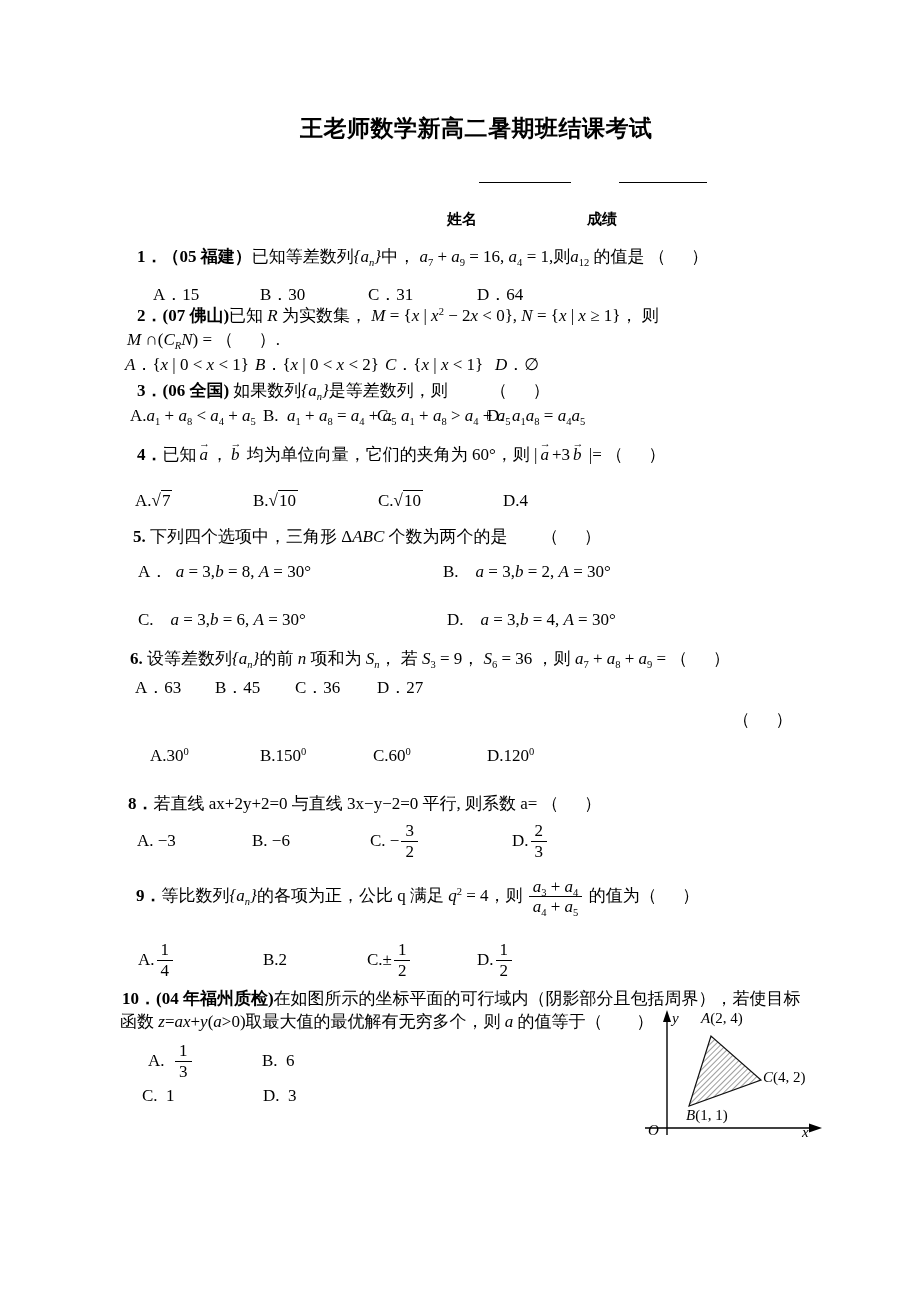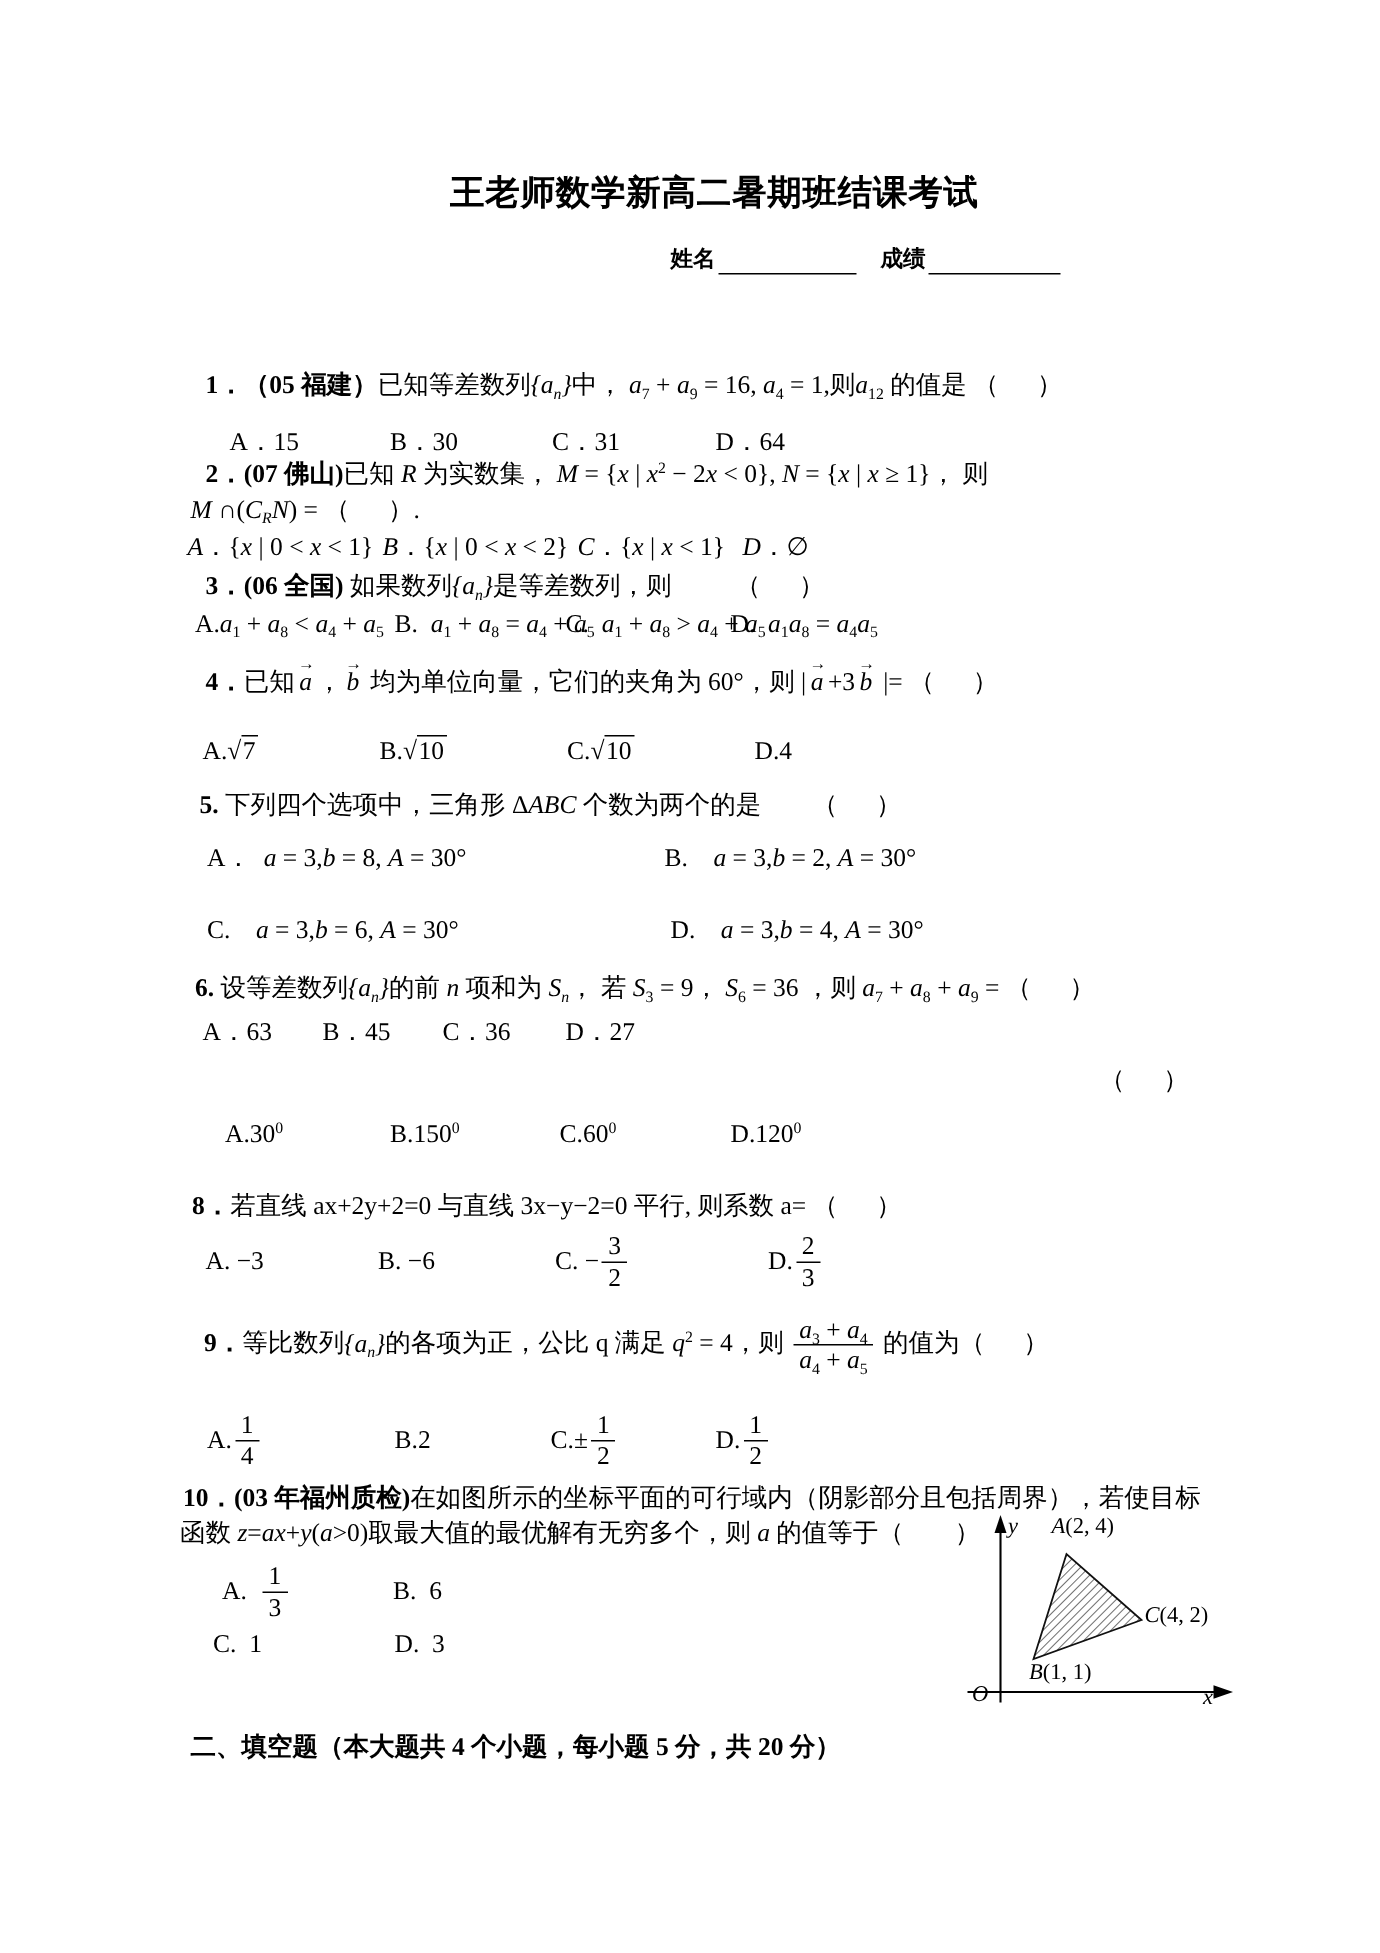--- a/index.html
+++ b/index.html
@@ -12,21 +12,21 @@
     color: #000;
     font-family: "Liberation Serif", "DejaVu Serif", serif;
     font-size: 17px;
     overflow: hidden;
   }
   .ln { position: absolute; white-space: nowrap; line-height: 1.18; }
   .opt { position: absolute; white-space: nowrap; }
   .vc { display: flex; align-items: center; }
   .title { font-weight: bold; font-size: 23px; letter-spacing: 0.5px; }
   .heading { font-weight: bold; }
-  .nm { font-weight: bold; font-size: 15px; }
+  .nm { font-weight: bold; font-size: 15px; margin-top: 46px; }
   .blank { position: absolute; border-bottom: 1.4px solid #000; height: 15px; }
   b { font-weight: bold; }
   i { font-style: italic; }
   sub { font-size: 0.62em; vertical-align: -0.35em; line-height: 0; }
   sup { font-size: 0.62em; vertical-align: 0.55em; line-height: 0; }
   .frac { display: inline-block; vertical-align: middle; text-align: center; line-height: 1.02; margin: 0 2px; }
   .frac .fn { display: block; border-bottom: 1.4px solid #000; padding: 0 4px 1px; }
   .frac .fd { display: block; padding: 1px 4px 0; }
   .sqrt { white-space: nowrap; }
   .sqrt .rd { border-top: 1.5px solid #000; padding: 0 2px 0 1px; }
@@ -134,21 +134,21 @@
     <span class="opt vc" style="left:367px;height:44px">C.±<span class="frac">
           <span class="fn">1</span>
           <span class="fd">2</span>
         </span></span>
     <span class="opt vc" style="left:477px;height:44px">D.<span class="frac">
           <span class="fn">1</span>
           <span class="fd">2</span>
         </span></span>
   </div>
 
-  <div class="ln" style="top:989px;left:122px"><b>10．(03 年福州质检)</b>在如图所示的坐标平面的可行域内（阴影部分且包括周界），若使目标</div>
+  <div class="ln" style="top:989px;left:122px"><b>10．(04 年福州质检)</b>在如图所示的坐标平面的可行域内（阴影部分且包括周界），若使目标</div>
   <div class="ln" style="top:1012px;left:120px">函数 <i>z</i>=<i>ax</i>+<i>y</i>(<i>a</i>&gt;0)取最大值的最优解有无穷多个，则 <i>a</i> 的值等于（  ）</div>
   <div class="ln" style="top:1038px;left:0">
     <span class="opt vc" style="left:148px;height:46px">A. <span class="frac">
           <span class="fn">1</span>
           <span class="fd">3</span>
         </span></span>
     <span class="opt vc" style="left:262px;height:46px">B. 6</span>
   </div>
   <div class="ln" style="top:1086px;left:0">
     <span class="opt" style="left:142px">C. 1</span>
@@ -169,15 +169,14 @@
       <polygon points="184,120 171,115.5 171,124.5" fill="#000"></polygon>
     </svg>
     <span class="fig-label fig-it" style="left:34px;top:2px">y</span>
     <span class="fig-label fig-it" style="left:164px;top:116px">x</span>
     <span class="fig-label fig-it" style="left:10px;top:114px">O</span>
     <span class="fig-label" style="left:63px;top:2px"><i>A</i>(2, 4)</span>
     <span class="fig-label" style="left:125px;top:61px"><i>C</i>(4, 2)</span>
     <span class="fig-label" style="left:48px;top:99px"><i>B</i>(1, 1)</span>
   </div>
 
-  <div class="ln heading" style="top:1155px;left:127px">二、填空题（本大题共 4 个小题，每小题 5 分，共 20 分）</div>
 
 </div>
 
 </body></html>

